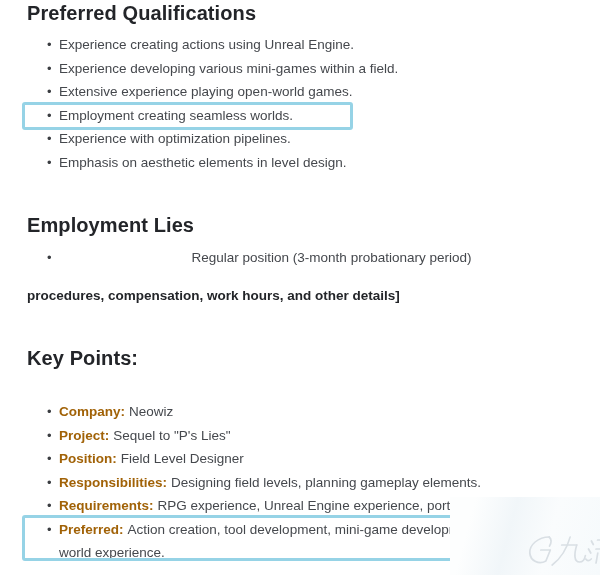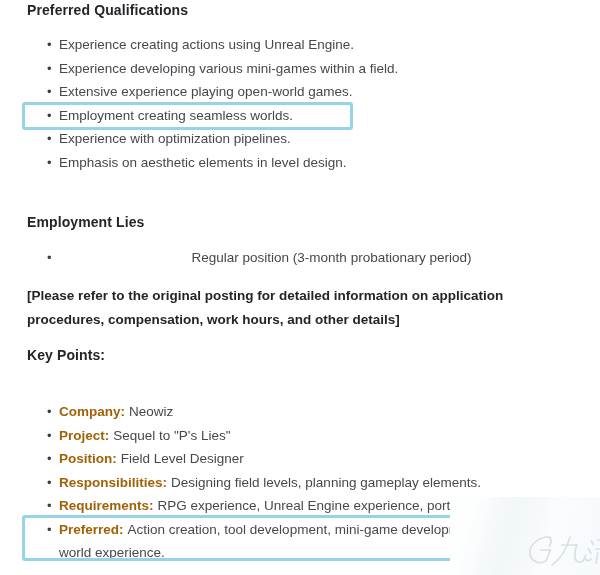--- a/index.html
+++ b/index.html
@@ -8,21 +8,21 @@
     width: 600px;
     height: 575px;
     overflow: hidden;
     background: #ffffff;
     font-family: "Liberation Sans", sans-serif;
     color: #3e4145;
   }
   .heading {
     position: absolute;
     left: 27px;
-    font-size: 14px;
+    font-size: 20px;
     font-weight: bold;
     color: #232529;
     letter-spacing: 0.1px;
     white-space: nowrap;
   }
   #heading-preferred-qualifications { top: 2px; }
   #heading-employment-type { top: 214px; }
   #heading-key-points { top: 347px; }
 
   ul.bullets {
@@ -119,21 +119,20 @@
   <li>Emphasis on aesthetic elements in level design.</li>
 </ul>
 
 <div class="heading" id="heading-employment-type">Employment Lies</div>
 
 <ul class="bullets" id="list-employment-type">
   <li>Regular position (3-month probationary period)</li>
 </ul>
 
 <div class="notice">
-  <span>[Please refer to the original posting for detailed information on application</span>
   <span>procedures, compensation, work hours, and other details]</span>
 </div>
 
 <div class="heading" id="heading-key-points">Key Points:</div>
 
 <ul class="bullets" id="list-key-points">
   <li>
     <b>Company:</b><span class="kp-text">Neowiz</span>
   </li>
   <li>

